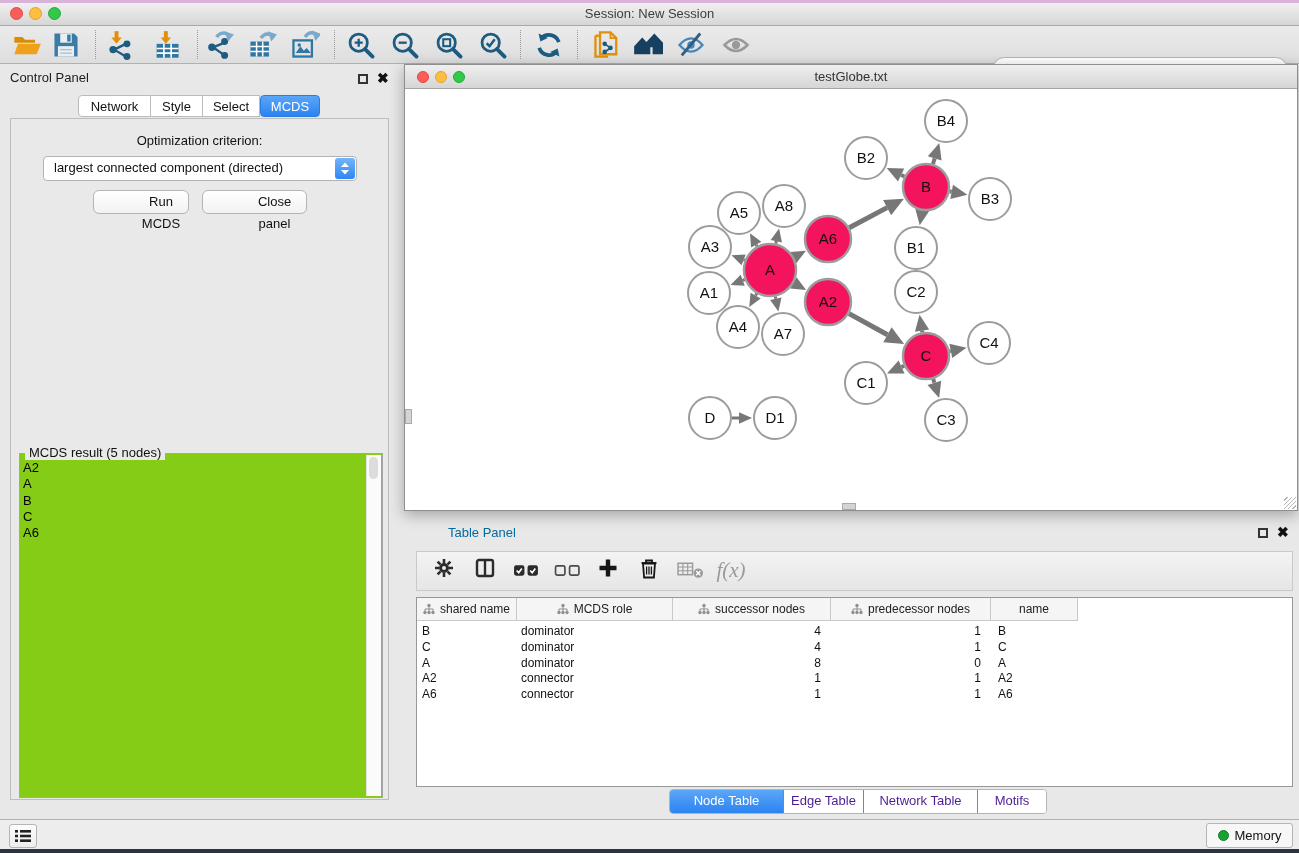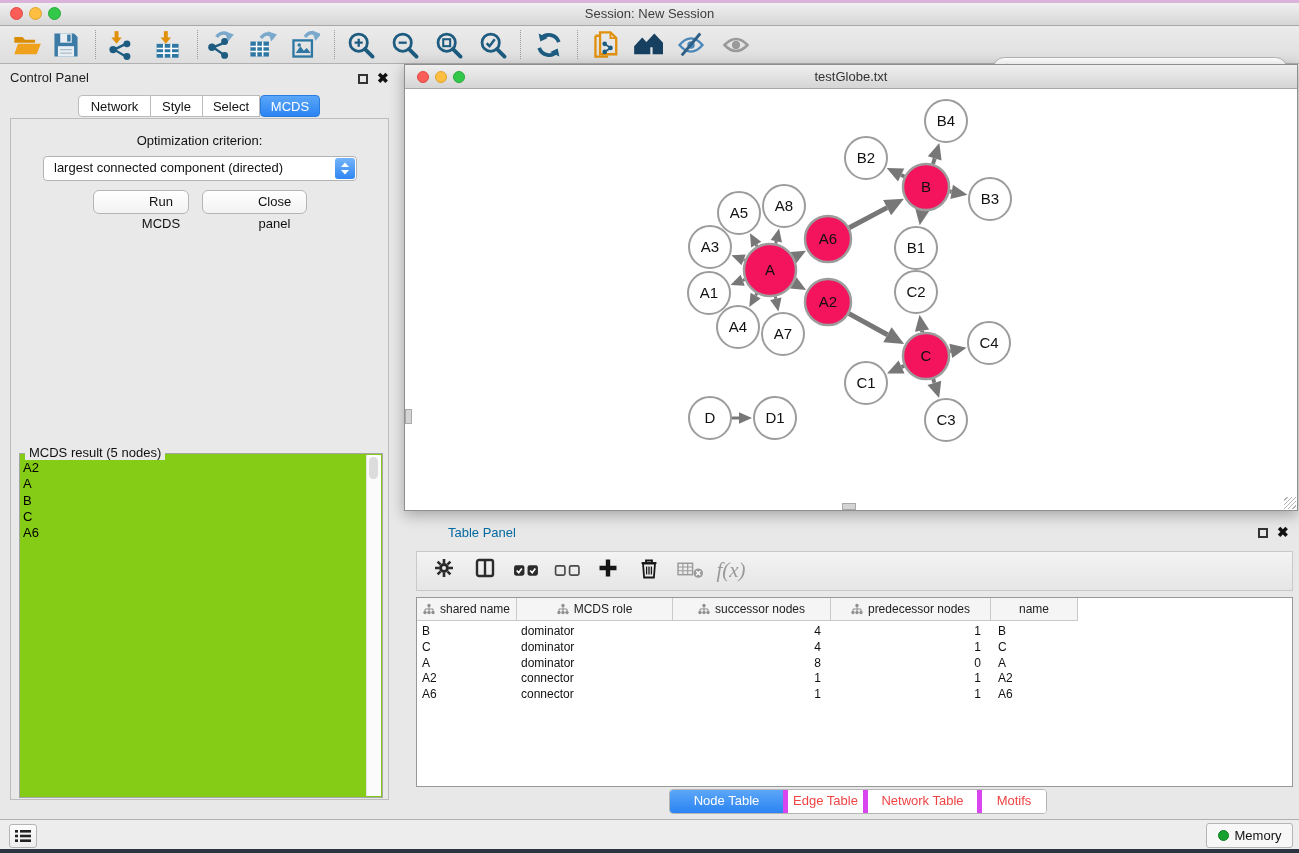--- a/index.html
+++ b/index.html
@@ -80,22 +80,22 @@
   .tp-tool.disabled{cursor:default;}
   .fx-label{font-family:"Liberation Serif",serif;font-style:italic;font-size:21px;color:#9a9a9a;}
   .tp-table{position:absolute;left:416px;top:597px;width:877px;height:190px;background:#fff;
             border:1px solid #989898;box-sizing:border-box;}
   .th{position:absolute;top:0;height:23px;background:#f5f5f5;border-right:1px solid #c9c9c9;
       border-bottom:1px solid #c9c9c9;box-sizing:border-box;display:flex;align-items:center;
       justify-content:center;gap:5px;font-size:12px;color:#222;cursor:pointer;}
   .trow-cell{position:absolute;height:16px;font-size:12px;color:#111;line-height:16px;white-space:nowrap;cursor:default;}
   .tp-tabs{position:absolute;left:669px;top:789px;height:23px;display:flex;border:1px solid #b5b5b5;
            border-radius:4px;overflow:hidden;background:#fff;}
-  .tp-tab{height:23px;box-sizing:border-box;font-size:13px;color:#ef4444;text-align:center;line-height:22px;
-          border-left:5px solid #d946ef;background:#fff;cursor:pointer;}
+  .tp-tab{height:23px;box-sizing:border-box;font-size:13px;color:#4c1d95;text-align:center;line-height:22px;
+          border-left:1px solid #d946ef;background:#fff;cursor:pointer;}
   .tp-tab:first-child{border-left:none;}
   .tp-tab.sel{background:linear-gradient(#5ba6f8,#2b84f2);color:#fff;}
   
   .statusbar{position:absolute;left:0;top:819px;width:100%;height:30px;background:#ededed;
              border-top:1px solid #b0b0b0;box-sizing:border-box;}
   .list-btn{position:absolute;left:9px;top:4px;width:28px;height:24px;background:linear-gradient(#fdfdfd,#ededed);
             border:1px solid #b5b5b5;border-radius:3px;box-sizing:border-box;display:flex;align-items:center;justify-content:center;cursor:pointer;}
   .memory-btn{position:absolute;left:1206px;top:3px;width:87px;height:25px;background:#f7f7f7;
               border:1px solid #b5b5b5;border-radius:3px;box-sizing:border-box;display:flex;
               align-items:center;justify-content:center;gap:6px;font-size:13px;color:#111;cursor:pointer;}

